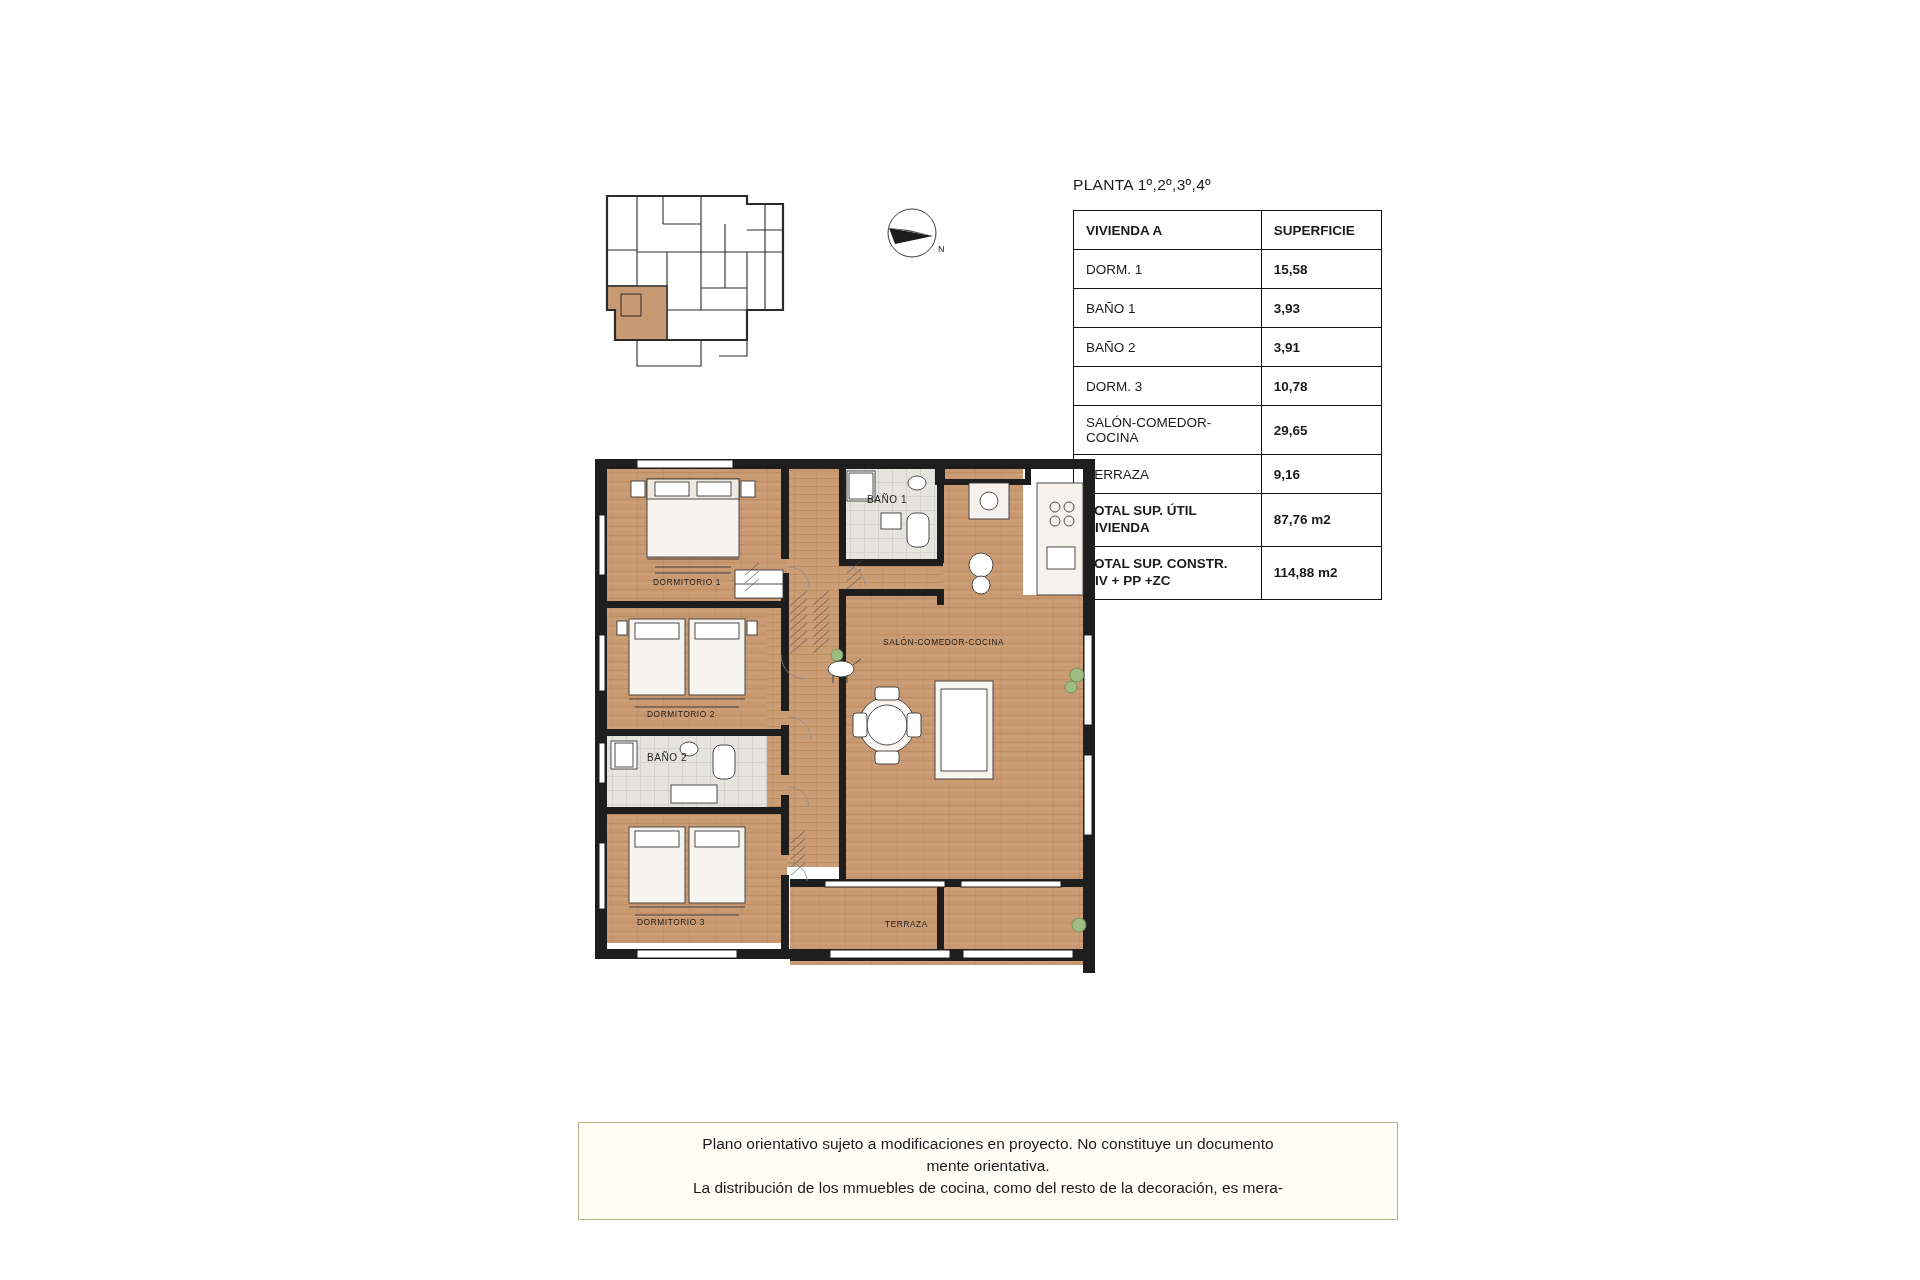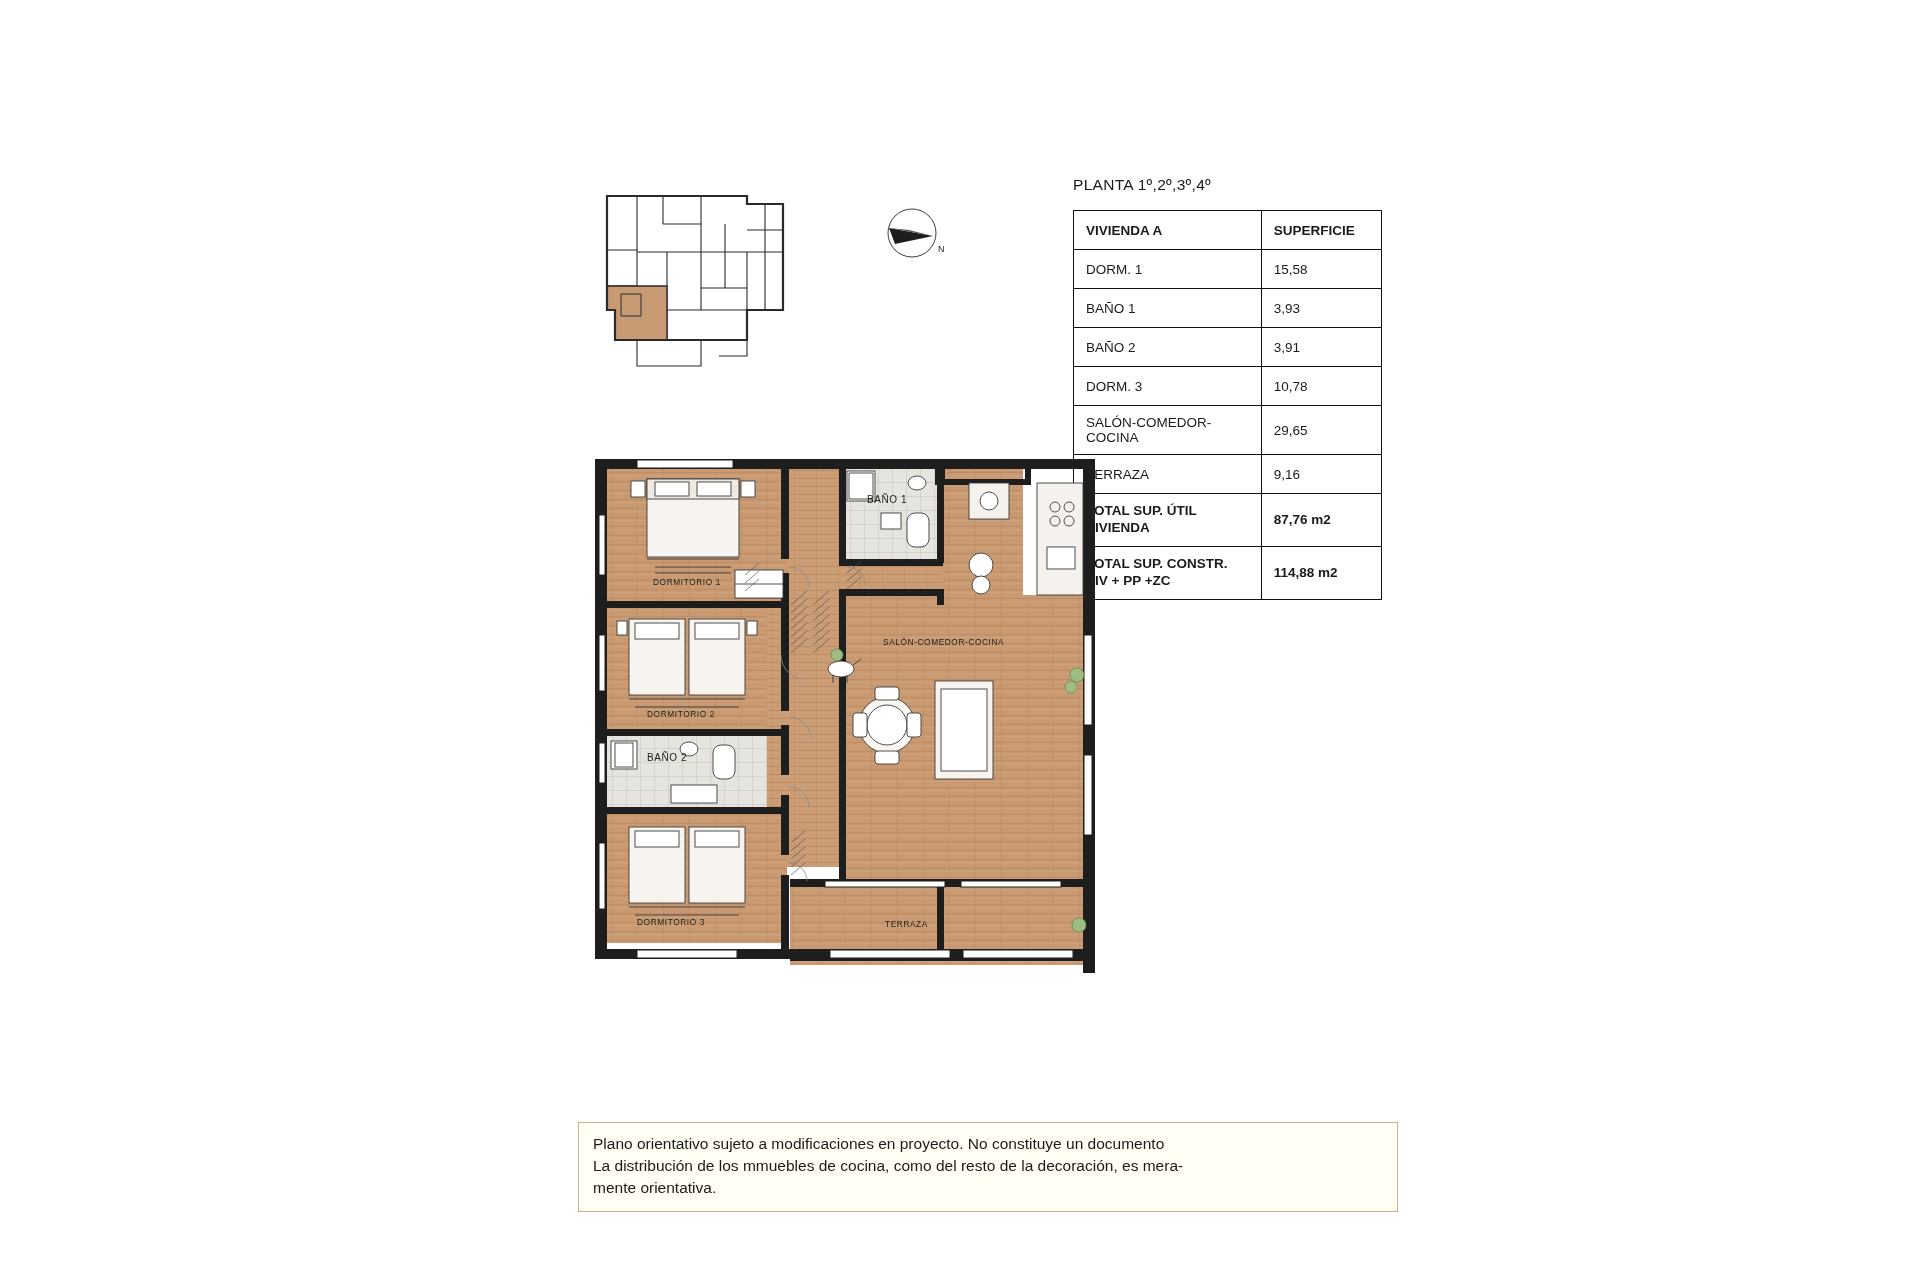--- a/index.html
+++ b/index.html
@@ -25,40 +25,40 @@
 
   
   .surface-table{
     position:absolute;left:1073px;top:210px;width:309px;
     border-collapse:collapse;font-size:13.5px;
   }
   .surface-table td{
     border:1px solid #111;padding:9px 12px;height:20px;vertical-align:middle;
   }
   .surface-table td.label{width:222px;}
-  .surface-table td.value{width:105px;}
+  .surface-table td.value{width:105px;font-weight:bold;}
   .surface-table tr.head td{font-weight:bold;}
   .surface-table tr.total td{font-weight:bold;}
   .surface-table tr.total td.label{line-height:1.25;}
 
   
   .floorplan{position:absolute;left:585px;top:455px;width:640px;height:645px;}
   .floorplan svg{display:block;}
 
   .room-label{
     font-family:"Liberation Sans", sans-serif;
     font-size:8.3px;letter-spacing:.6px;fill:#1c1c1c;
   }
 
   
   .disclaimer{
     position:absolute;left:578px;top:1122px;width:790px;
     border:1px solid #b9b48a;background:#fffdf4;
-    padding:10px 14px 12px 14px;
-    font-size:15.5px;line-height:1.42;color:#1b1b1b;
+    padding:10px 14px 20px 14px;
+    font-size:15.5px;line-height:1.42;color:#1b1b1b;text-align:center;
   }
   .disclaimer div{white-space:pre;}
 </style>
 </head>
 <body>
 
 <div class="page">
 
   <div class="keyplan">
     <svg width="195" height="190" viewBox="0 0 195 190" xmlns="http://www.w3.org/2000/svg">
@@ -335,17 +335,17 @@
       <text class="room-label" x="62" y="262">DORMITORIO 2</text>
       <text class="room-label" x="62" y="306" style="font-size:10px">BAÑO 2</text>
       <text class="room-label" x="52" y="470">DORMITORIO 3</text>
       <text class="room-label" x="298" y="190">SALÓN-COMEDOR-COCINA</text>
       <text class="room-label" x="300" y="472">TERRAZA</text>
     </svg>
   </div>
 
   <div class="disclaimer">
     <div>Plano orientativo sujeto a modificaciones en proyecto. No constituye un documento</div>
+    <div>mente orientativa.</div>
     <div>La distribución de los mmuebles de cocina, como del resto de la decoración, es mera-</div>
-    <div>mente orientativa.</div>
   </div>
 
 </div>
 
 </body></html>

